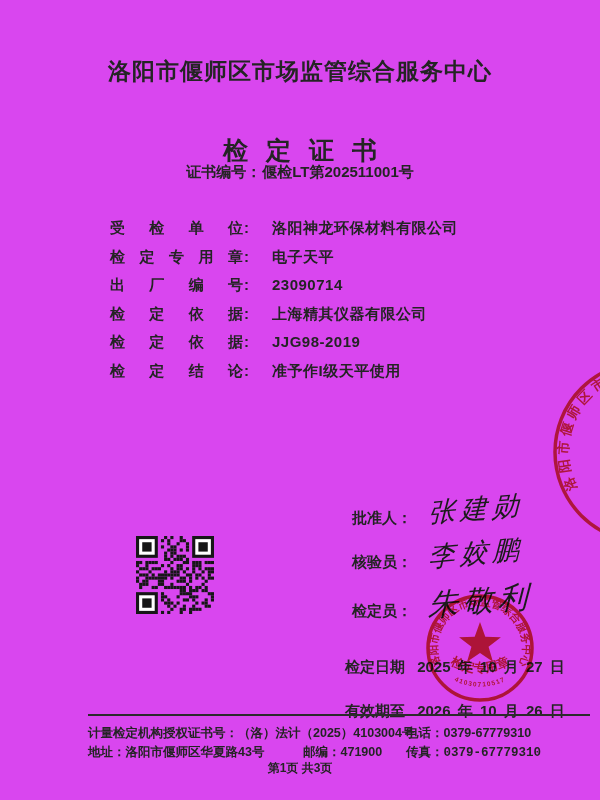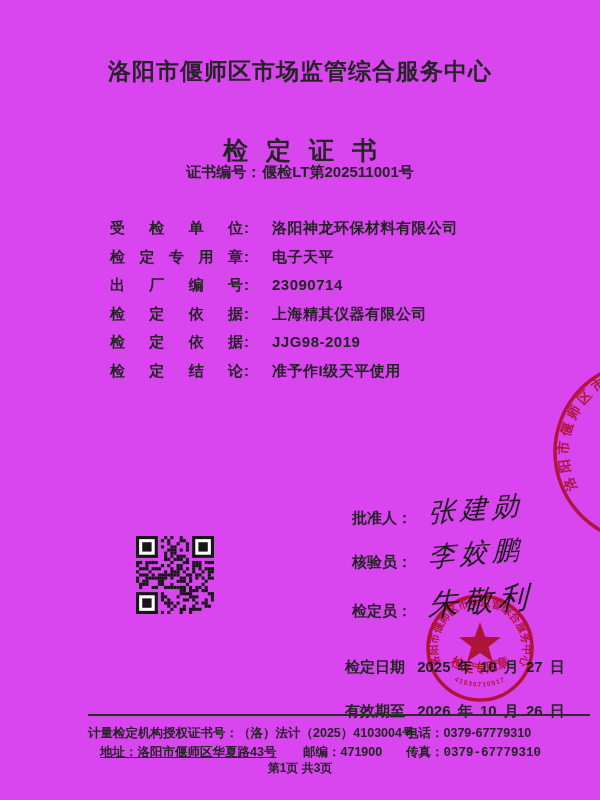--- a/index.html
+++ b/index.html
@@ -38,21 +38,21 @@
   .dlabel{display:inline-block;width:62px;}
   .dvalue{margin-left:6px;word-spacing:3px;}
   
   .rule{position:absolute;left:88px;top:714px;width:502px;border-top:2px solid #2b2b2b;}
   .footer{position:absolute;left:88px;top:725px;width:502px;
     font-size:12.5px;font-weight:bold;}
   .fline{position:relative;height:19px;}
   .fline span{position:absolute;white-space:nowrap;}
   .f-auth{left:0;}
   .f-phone{left:318px;}
-  .f-addr{left:12px;text-decoration:underline;}
+  .f-addr{left:0;}
   .f-zip{left:215px;}
   .f-fax{left:318px;font-family:Liberation Mono, monospace;}
   .pageinfo{position:absolute;left:0;right:0;top:760px;text-align:center;
     font-size:12px;font-weight:bold;}
   
   .stamp-main{position:absolute;left:420px;top:588px;width:120px;height:120px;
     mix-blend-mode:multiply;opacity:.93;}
   .stamp-edge{position:absolute;left:553px;top:358px;width:47px;height:196px;
     overflow:hidden;mix-blend-mode:multiply;opacity:.9;}
   .stamp-edge svg{position:absolute;left:0;top:0;}

